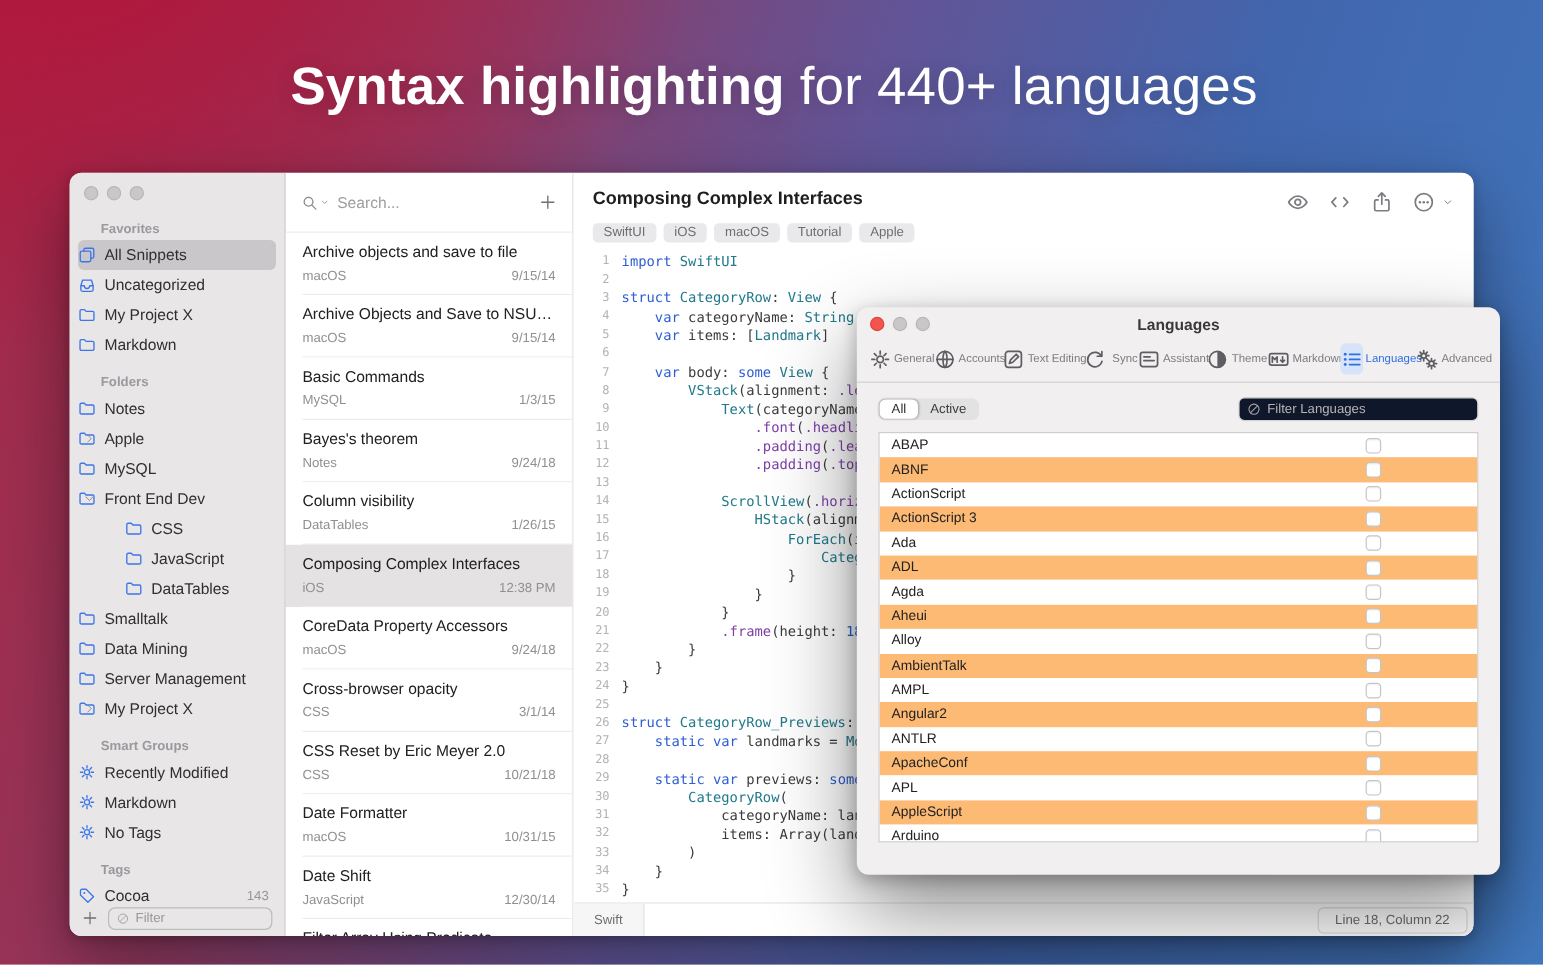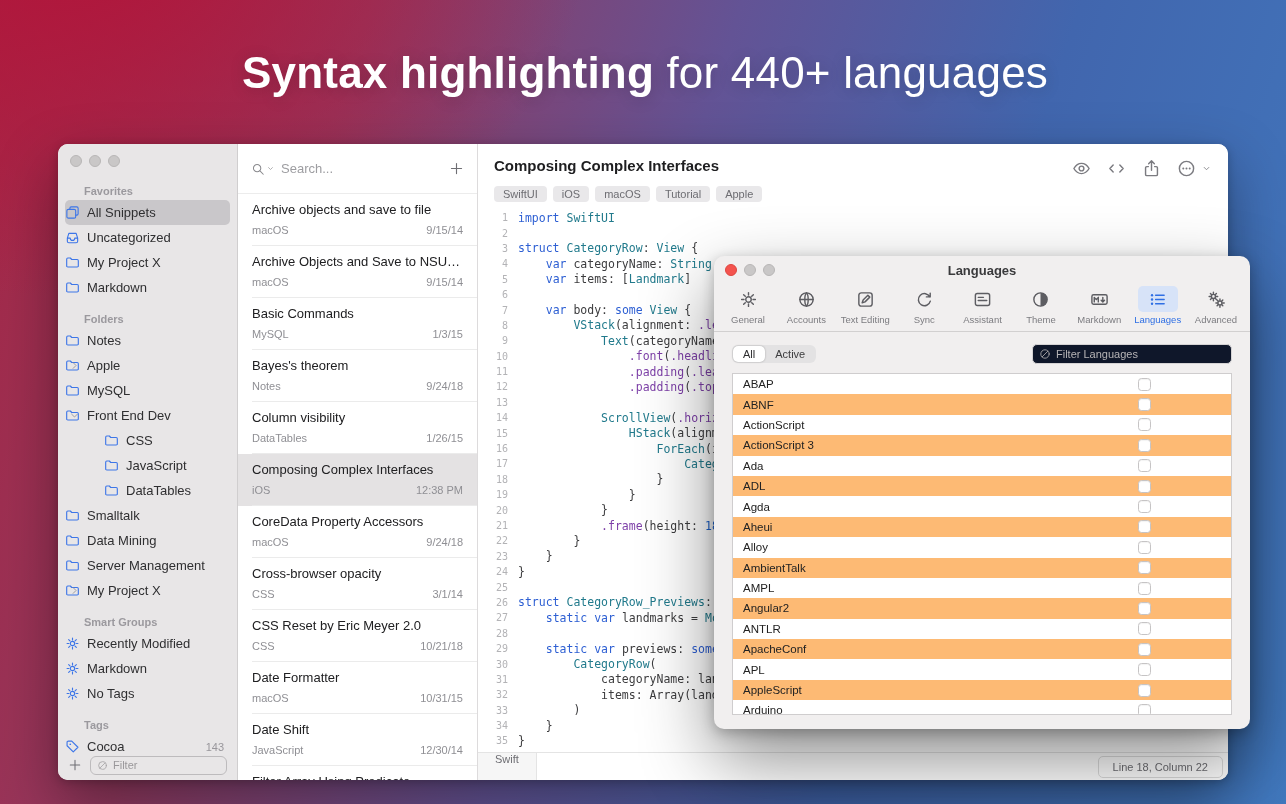--- a/index.html
+++ b/index.html
@@ -63,36 +63,36 @@
   .tool-btn.chev .icon{width:11px;height:11px}
   .ed-tags{position:absolute;top:42px;left:16px;display:flex;gap:6px}
   .tag-pill{background:#e9e8ea;color:#6d6d72;font-size:11px;padding:2px 9px;border-radius:4px}
   .code{position:absolute;top:66px;left:0;right:0;bottom:28px;overflow:hidden;
     font-family:"DejaVu Sans Mono",monospace;font-size:11.5px}
   .code-line{display:flex;height:15.4px;align-items:center;white-space:pre}
   .gutter{width:40px;flex:none;text-align:right;padding-right:10px;font-size:10px;color:#b3b3b6}
   .tok-k{color:#2d5fd3}.tok-y{color:#217a8c}.tok-m{color:#7d3fa8}.tok-n{color:#1d63cf}.tok-p{color:#3c3c3e}
   .status{position:absolute;left:0;right:0;bottom:0;height:28px;border-top:1px solid #e4e4e4;
     background:#fff;display:flex;align-items:center}
-  .lang-tab{height:100%;display:flex;padding:0 17px;border-right:1px solid #e4e4e4;
+  .lang-tab{height:100%;display:flex;align-items:center;padding:0 17px;border-right:1px solid #e4e4e4;
     background:#f6f6f6;font-size:11px;color:#6e6e73}
   .cursor-pos{margin-left:auto;margin-right:5px;height:22px;display:flex;align-items:center;
     padding:0 14px;border:1px solid #dcdcdc;border-radius:5px;font-size:11px;color:#6e6e73}
 
   
   .prefs{position:absolute;left:714px;top:256px;width:536px;height:473px;border-radius:10px;
     overflow:hidden;background:#f1efef;
     box-shadow:0 30px 72px rgba(0,0,0,.45),0 4px 14px rgba(0,0,0,.25)}
   .prefs-titlebar{position:relative;height:26px}
   .prefs-lights{position:absolute;left:11px;top:8px;display:flex;gap:7px}
   .prefs-title{position:absolute;left:0;right:0;top:7px;text-align:center;font-size:13px;
     font-weight:700;color:#3a3a3c}
   .prefs-toolbar{display:flex;justify-content:space-between;padding:4px 10px 6px;
     border-bottom:1px solid #d2d0d0}
-  .tb-item{display:flex;flex-direction:column;align-items:center;gap:2px;min-width:48px}
+  .tb-item{display:flex;align-items:center;gap:2px;min-width:48px}
   .tb-iconbox{width:40px;height:26px;border-radius:5px;display:flex;align-items:center;
     justify-content:center;color:#5d5d62}
   .tb-iconbox .icon{width:19px;height:19px}
   .tb-label{font-size:9.5px;color:#7c7c80;white-space:nowrap}
   .tb-item.selected .tb-iconbox{background:#d7e3f8;color:#2f6fe4}
   .tb-item.selected .tb-label{color:#2f6fe4}
   .prefs-content{padding:12px 18px 0}
   .filter-row{display:flex;align-items:center;justify-content:space-between}
   .seg{display:flex;align-items:flex-start;background:#e3e2e3;border-radius:6px;padding:1px;font-size:11px}
   .seg-on{background:#fff;border-radius:5px;padding:2px 10px;color:#2d2d2f;

